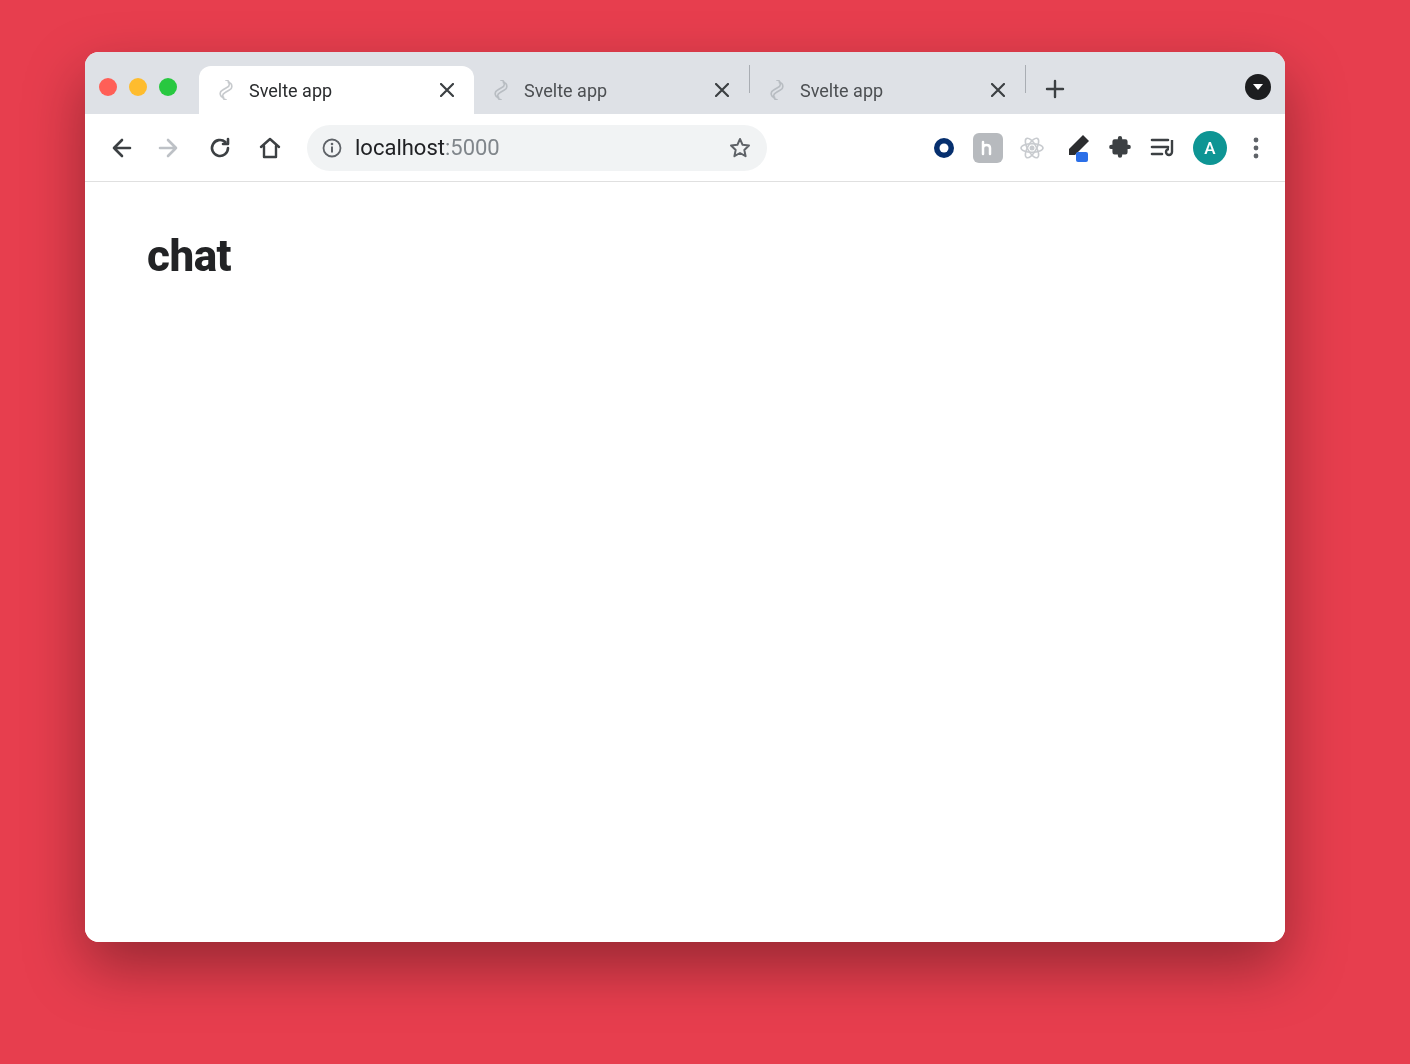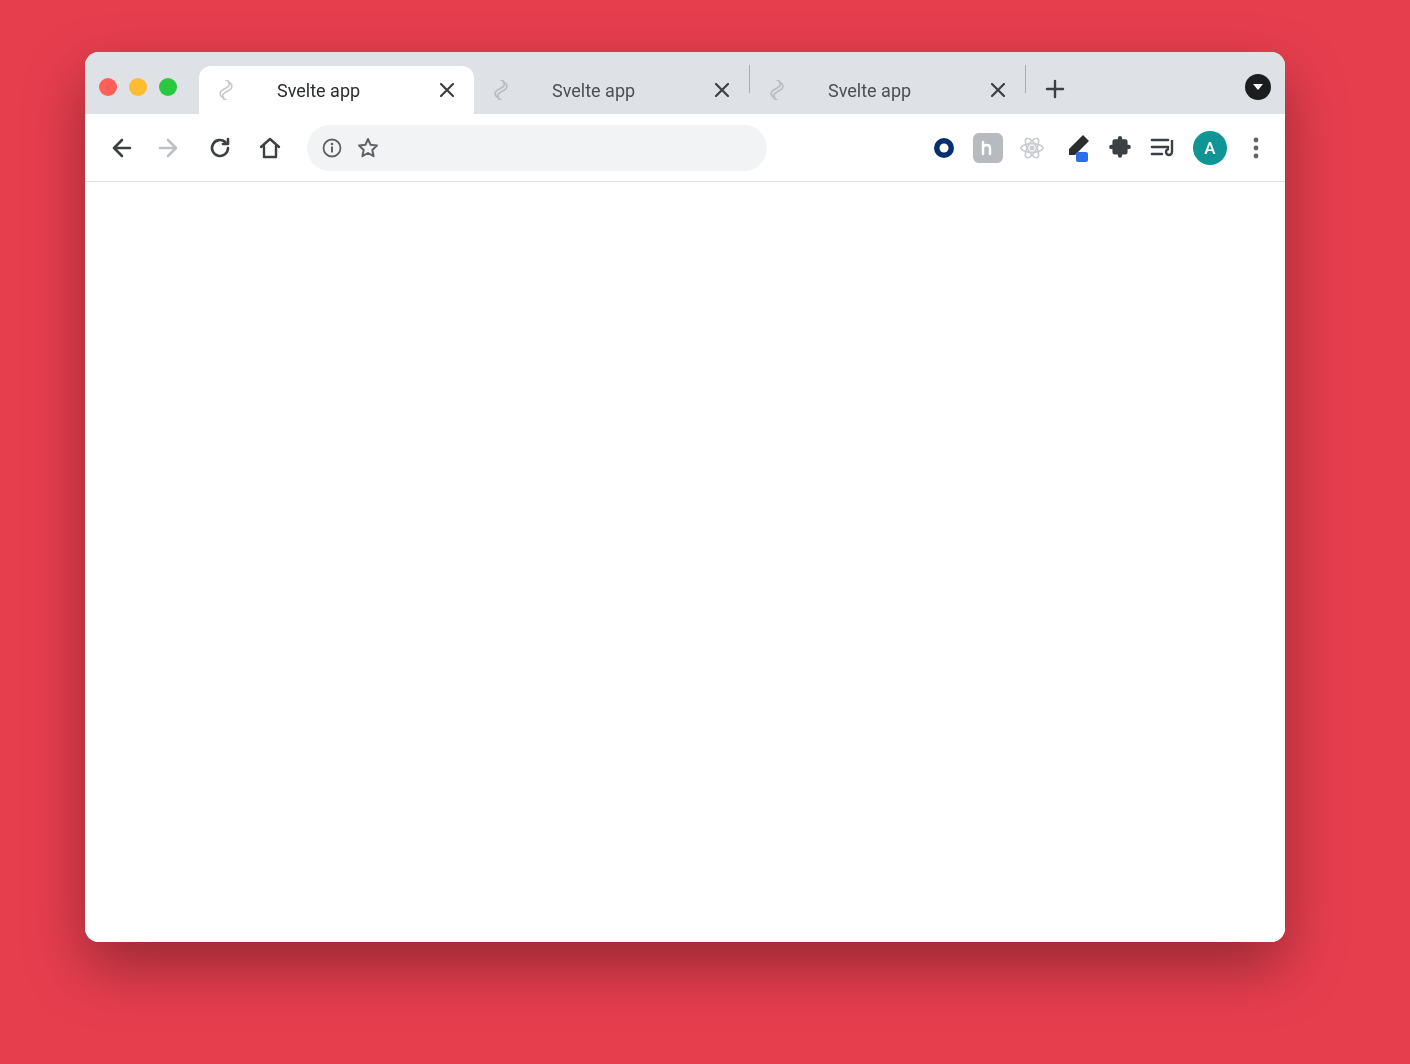--- a/index.html
+++ b/index.html
@@ -91,21 +91,20 @@
       justify-content: center;
       opacity: 0.55;
     }
 
     .tab .title {
       flex: 1;
       white-space: nowrap;
       overflow: hidden;
       text-overflow: ellipsis;
       color: #2a2c2e;
-      margin-left: 28px;
     }
 
     .tab:not(.active) .title {
       color: #4c4f52;
     }
 
     .tab .close {
       width: 22px;
       height: 22px;
       display: flex;
@@ -384,20 +383,24 @@
     </div>
 
     <div class="omnibox">
       <span class="info-icon">
         <svg width="20" height="20" viewBox="0 0 20 20">
             <circle cx="10" cy="10" r="8.5" fill="none" stroke="#5f6368" stroke-width="1.8"></circle>
             <circle cx="10" cy="6" r="1.3" fill="#5f6368"></circle>
             <rect x="9" y="8.5" width="2" height="6" fill="#5f6368"></rect>
           </svg>
       </span>
+      <span class="url">
+        <span class="host">localhost</span>
+          <span class="port">:5000</span>
+      </span>
       <span class="star">
         <svg width="24" height="24" viewBox="0 0 24 24">
             <path d="M12 3 L14.6 8.8 L21 9.5 L16.3 13.9 L17.6 20.2 L12 17 L6.4 20.2 L7.7 13.9 L3 9.5 L9.4 8.8 Z" fill="none" stroke="#5f6368" stroke-width="2" stroke-linejoin="round"></path>
           </svg>
       </span>
     </div>
 
     <div class="ext-row">
       <div class="ext-icon">
         <svg width="26" height="26" viewBox="0 0 26 26">
@@ -442,16 +445,17 @@
         <svg width="6" height="22" viewBox="0 0 6 22">
             <circle cx="3" cy="3" r="2.4" fill="#5f6368"></circle>
             <circle cx="3" cy="11" r="2.4" fill="#5f6368"></circle>
             <circle cx="3" cy="19" r="2.4" fill="#5f6368"></circle>
           </svg>
       </div>
     </div>
   </div>
 
   <div class="page">
+    <h1 class="page-heading">chat</h1>
     <div class="spacer"></div>
   </div>
 
 </div>
 
 </body></html>

